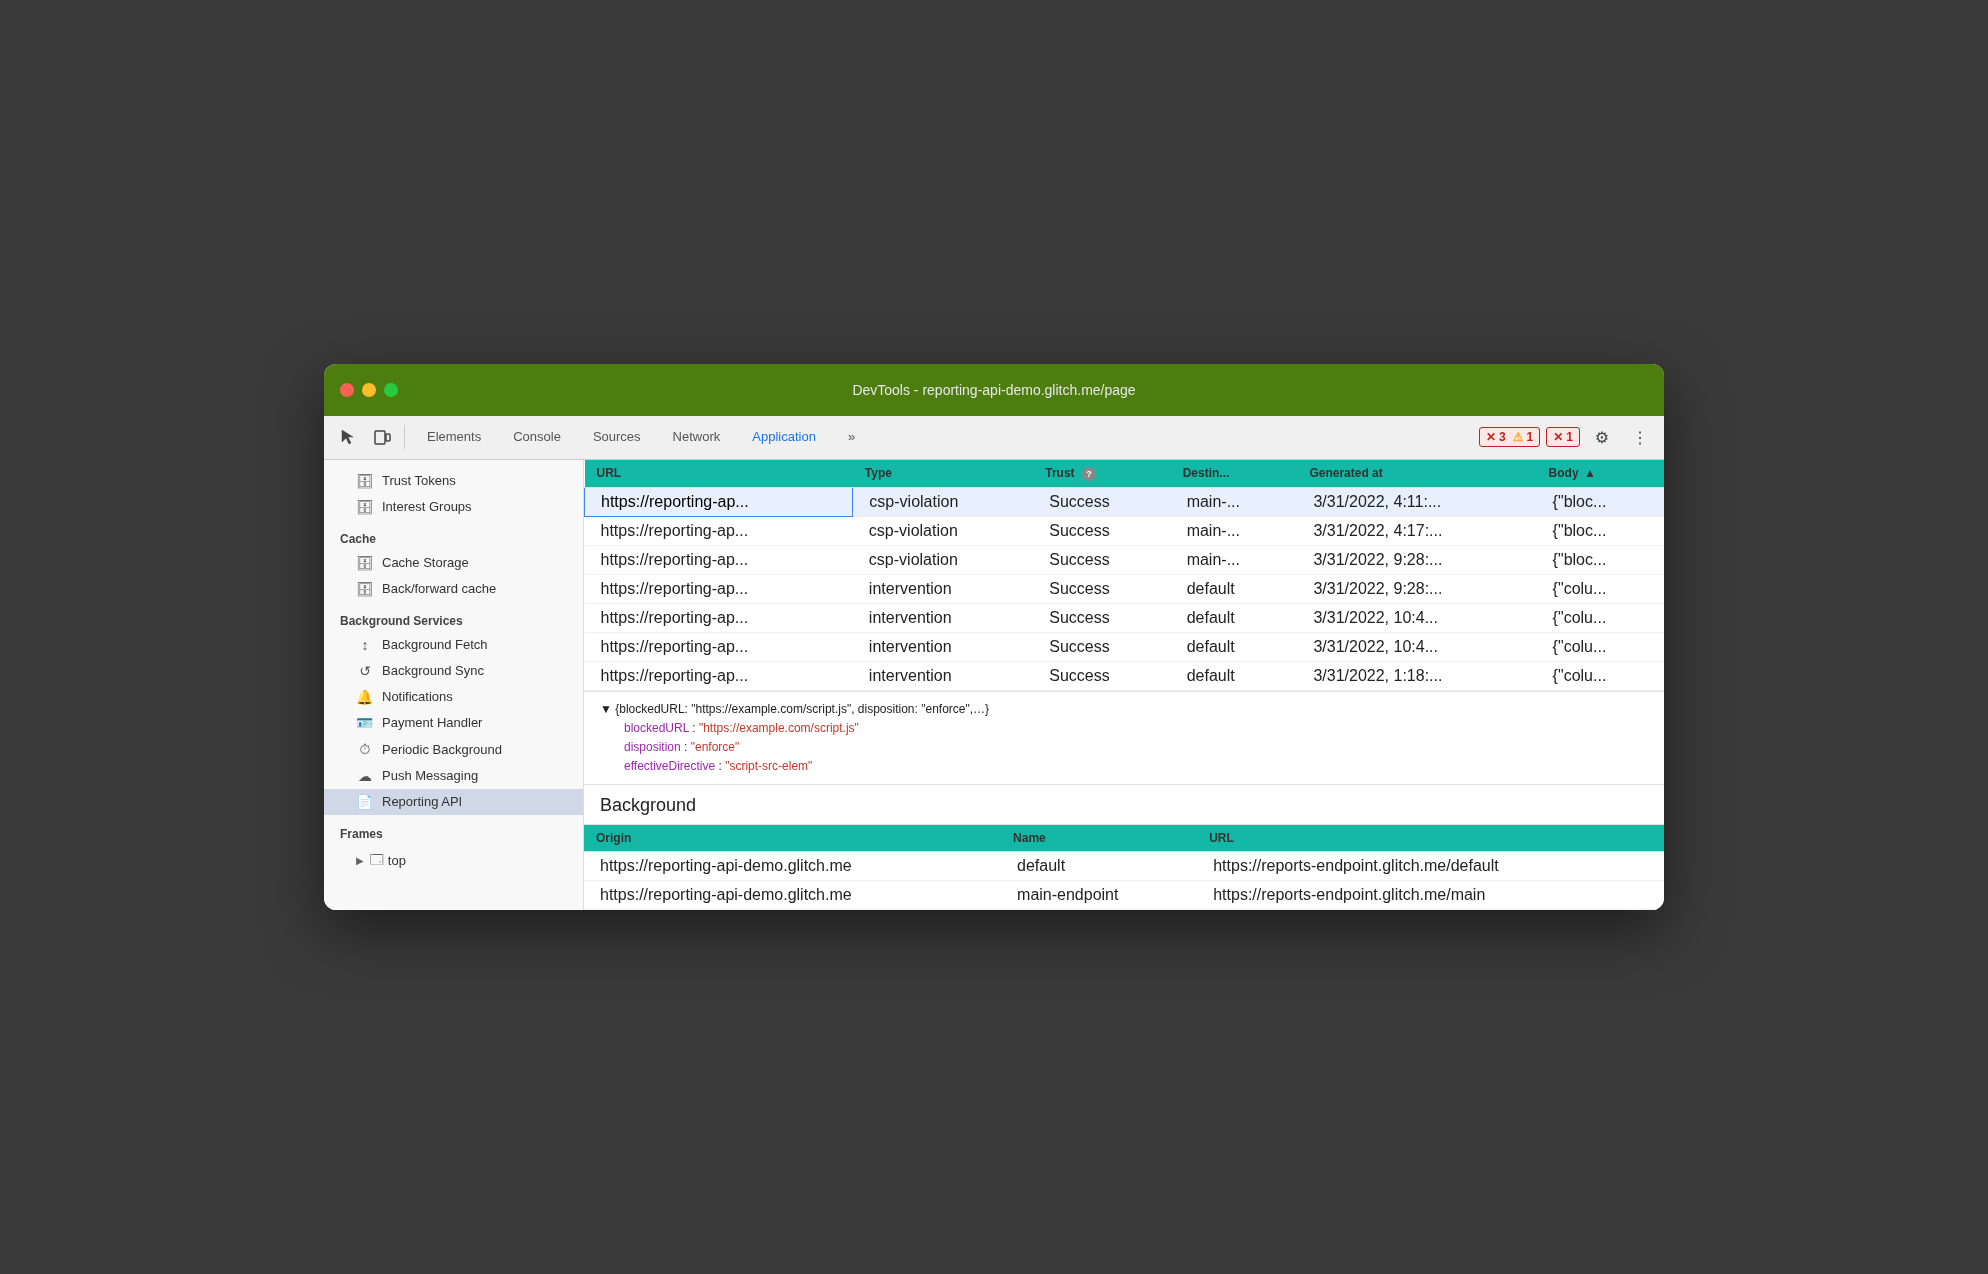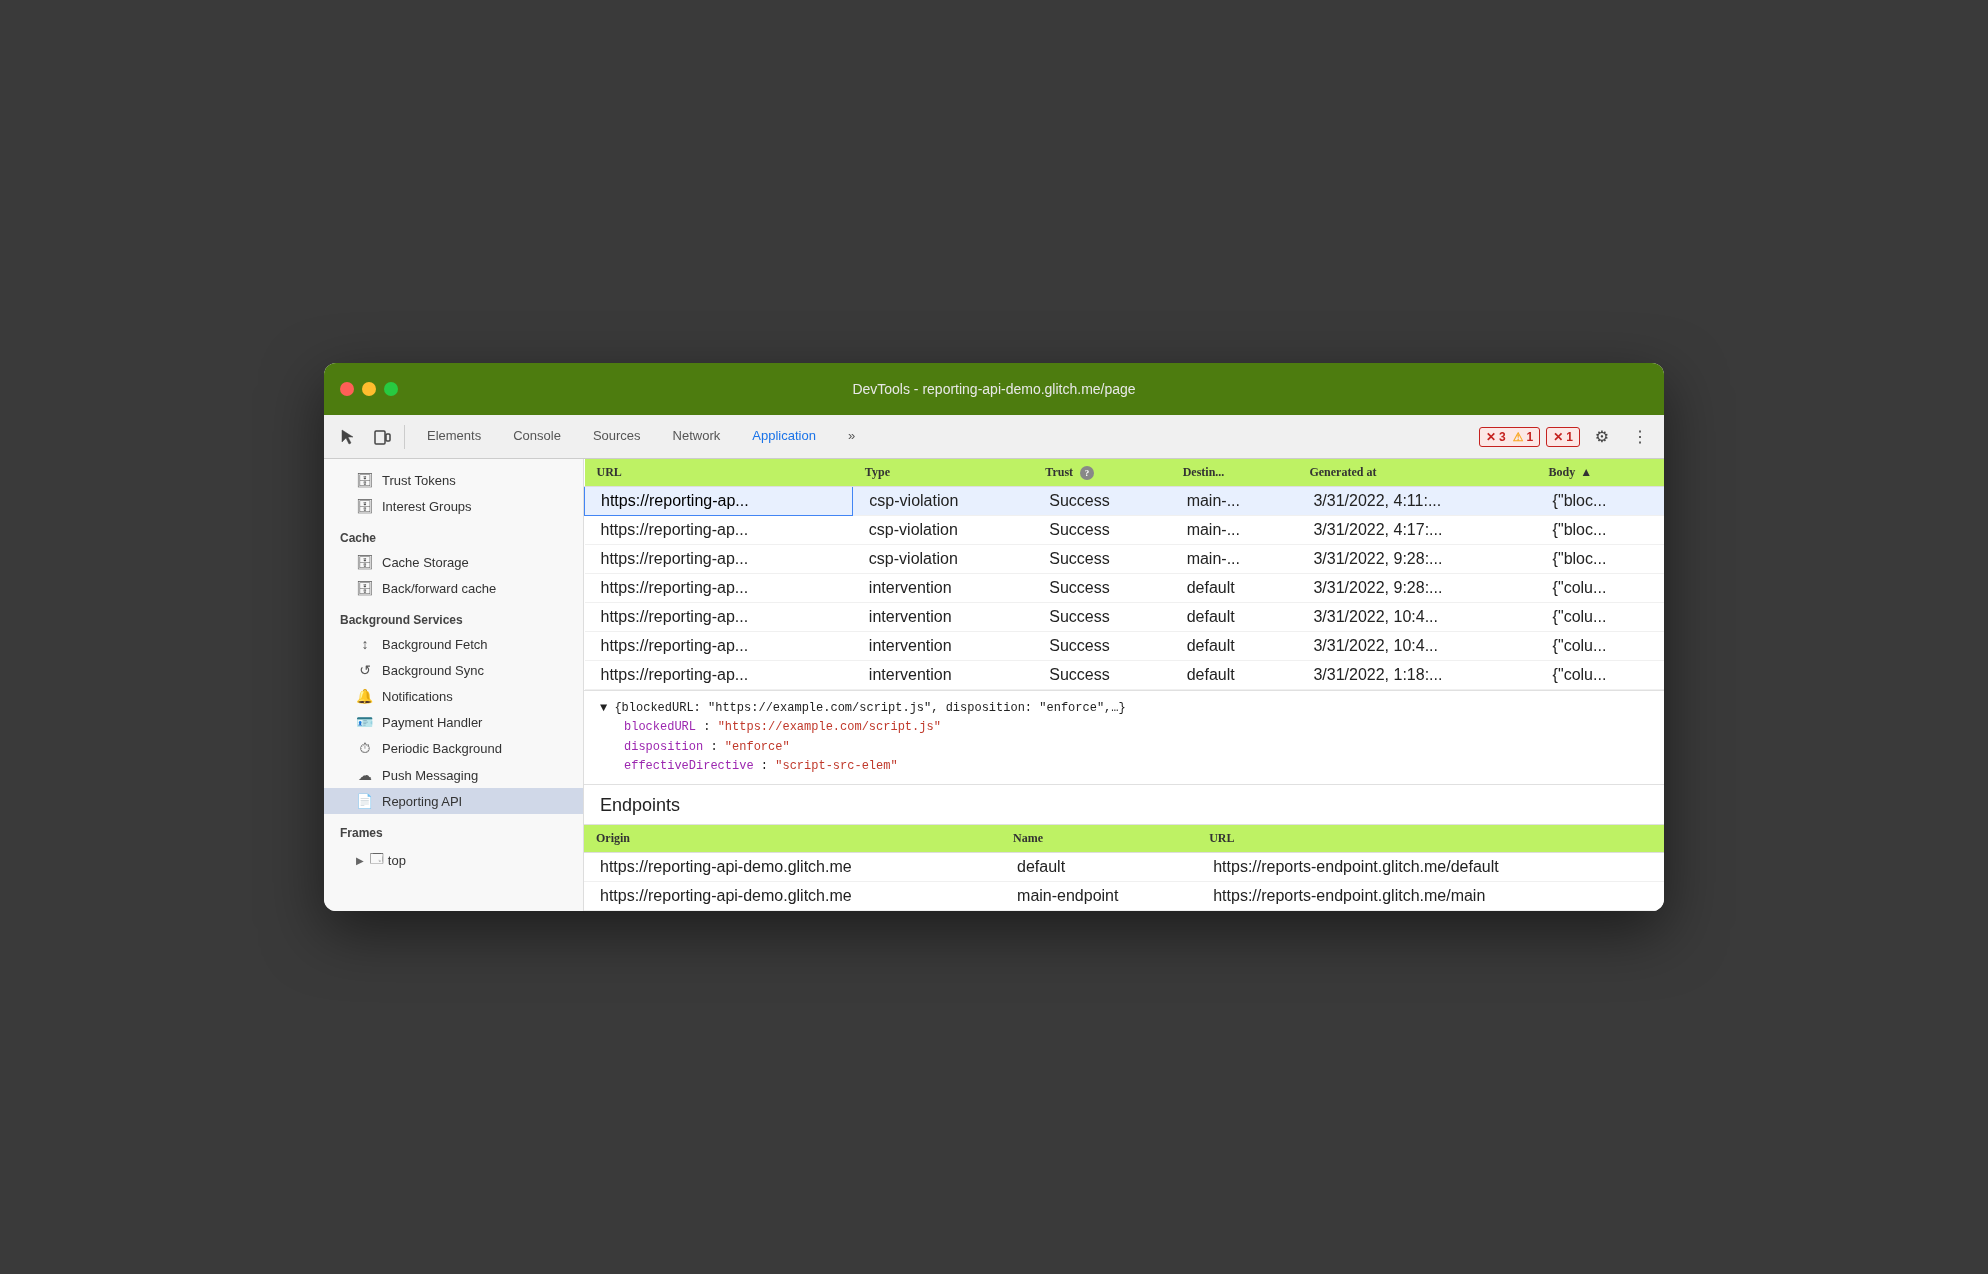--- a/index.html
+++ b/index.html
@@ -183,29 +183,28 @@
       border-bottom: 1px solid #e0e0e0;
     }
 
     
     .data-table {
       width: 100%;
       border-collapse: collapse;
       font-size: 12px;
     }
     .data-table th {
-      background: #bef264;
+      background: #14b8a6;
       text-align: left;
       padding: 6px 12px;
       font-weight: 600;
       color: #333;
       border-bottom: 1px solid #ddd;
       white-space: nowrap;
       font-size: 12px;
-      font-family: Liberation Serif, serif;
     }
     .data-table td {
       padding: 5px 16px;
       border-bottom: 1px solid #f0f0f0;
       color: #222;
       font-size: 16px;
       white-space: nowrap;
     }
     .data-table tr.selected td { background: #e8f0fe; }
 
@@ -224,21 +223,21 @@
       margin-left: 4px;
       vertical-align: middle;
     }
 
     
     .detail-panel {
       background: #fff;
       border-top: 1px solid #e0e0e0;
       padding: 8px 16px;
       font-size: 12px;
-      font-family: Liberation Mono, monospace;
+      font-family: Liberation Sans, sans-serif;
       line-height: 1.6;
       overflow-x: auto;
     }
     .json-key { color: #9c27b0; }
     .json-string { color: #c0392b; }
     .json-plain { color: #222; }
 
     
     .endpoints-title {
       font-size: 18px;
@@ -462,21 +461,21 @@
           <span class="json-plain">: </span>
           <span class="json-string">"enforce"</span>
         </div>
         <div style="padding-left: 24px;">
           <span class="json-key">effectiveDirective</span>
           <span class="json-plain">: </span>
           <span class="json-string">"script-src-elem"</span>
         </div>
       </div>
 
-      <div class="endpoints-title">Endpoints</div>
+      <div class="endpoints-title">Background</div>
 
       <table class="data-table">
         <thead>
           <tr>
             <th>Origin</th>
             <th>Name</th>
             <th>URL</th>
           </tr>
         </thead>
         <tbody>

